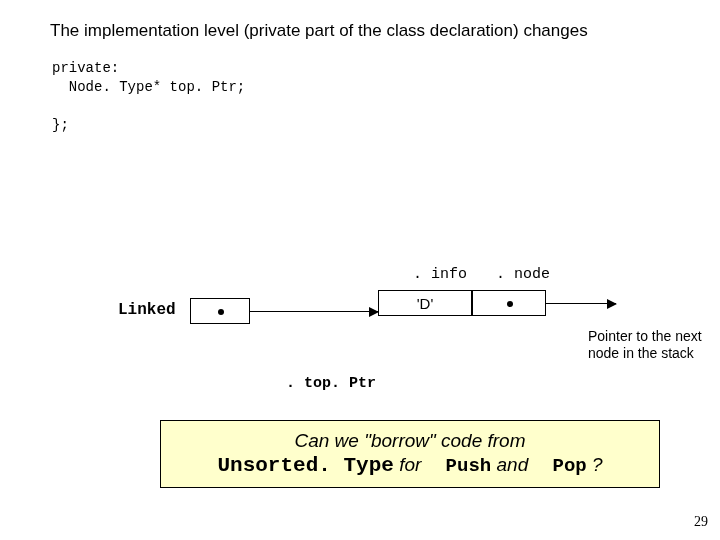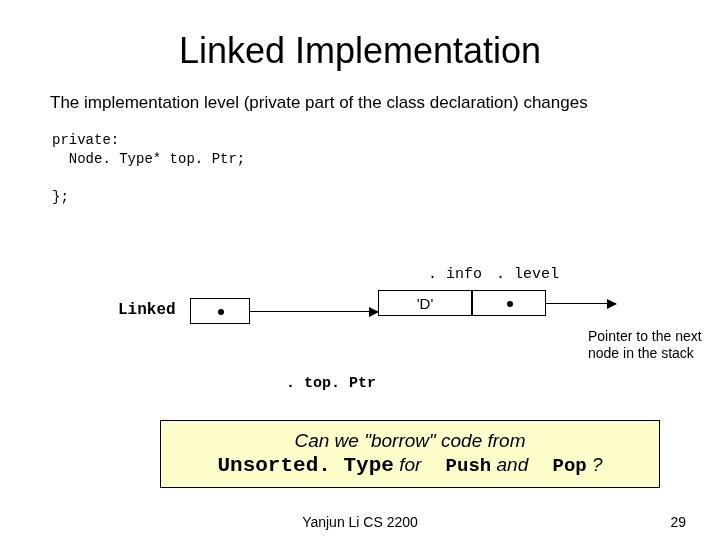--- a/index.html
+++ b/index.html
@@ -108,41 +108,41 @@
     .footer-author {
       position: absolute;
       bottom: 10px;
       left: 0; right: 0;
       text-align: center;
       font-size: 14px;
     }
     .footer-num {
       position: absolute;
       bottom: 10px;
-      right: 34px;
+      right: 12px;
       font-size: 14px;
+      font-family: Liberation Serif, serif;
     }
   </style>
 </head>
 <body>
 
 <div class="slide">
-  <h1>Linked Implementation</h1>
 
   <p class="lead">The implementation level (private part of the class declaration) changes</p>
 
   <div class="code">private:
   Node. Type* top. Ptr;
 
 };</div>
 
   <div class="diagram">
 
-    <span class="lbl" style="left:428px; top:-4px;">. info</span>
-    <span class="lbl" style="left:496px; top:-4px;">. level</span>
+    <span class="lbl" style="left:413px; top:-4px;">. info</span>
+    <span class="lbl" style="left:496px; top:-4px;">. node</span>
 
     <div class="box" style="left:190px; top:28px; width:60px; height:26px;">
       <span class="dot" style="left:27px; top:10px;"></span>
     </div>
     <span class="lbl bold" style="left:118px; top:31px; font-size:16px;">Linked</span>
 
     <div class="arrow" style="left:250px; top:41px; width:128px;"></div>
 
     <div class="box" style="left:378px; top:20px; width:94px; height:26px; font-family:Arial;">
       <span>'D'</span>
@@ -162,15 +162,14 @@
   <div class="question-box">
     <span>Can we "borrow" code from</span><br>
     <span class="mono-big">Unsorted. Type</span>
     <span> for </span>
     <span class="mono">Push</span>
     <span> and </span>
     <span class="mono">Pop</span>
     <span> ?</span>
   </div>
 
-  <div class="footer-author">Yanjun Li CS 2200</div>
   <div class="footer-num">29</div>
 </div>
 
 </body></html>

